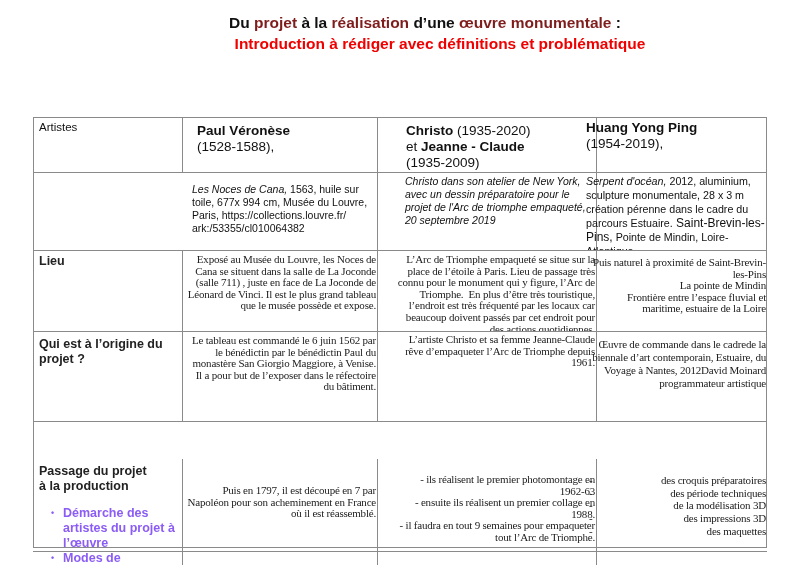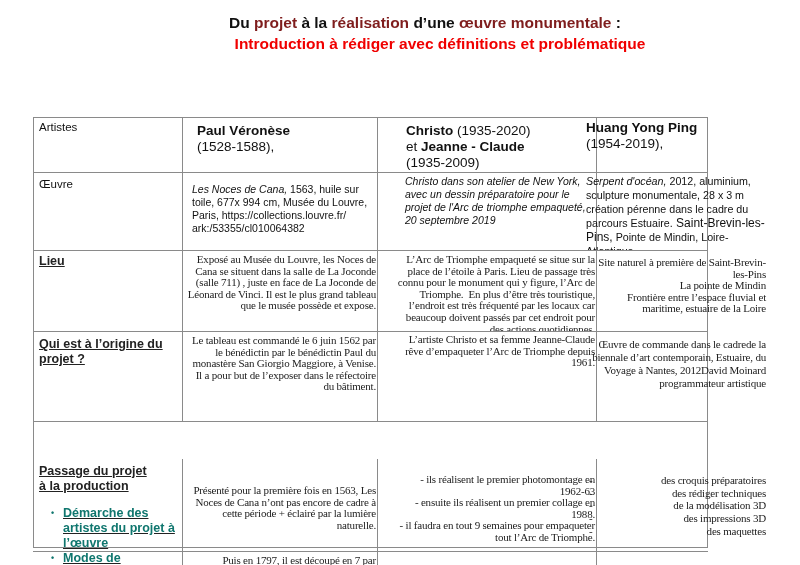--- a/index.html
+++ b/index.html
@@ -1,38 +1,38 @@
 <!DOCTYPE html>
 <html><head>
 <meta charset="utf-8">
 <style>
   html, body { margin: 0; padding: 0; background: #ffffff; }
   body { width: 800px; height: 565px; position: relative; overflow: hidden; font-family: "Liberation Sans", sans-serif; color: #111; }
   .title { position: absolute; left: 0; width: 800px; text-align: center; font-weight: bold; font-size: 15.5px; }
   .t1 { top: 14px; left: 25px; }
   .t2 { top: 35px; color: #f00000; left: 40px; }
   .blue { color: #7f1d1d; }
-  .tbl { position: absolute; left: 33px; top: 117px; width: 675px; height: 431px; border: 1px solid #8a8a8a; box-sizing: border-box; }
+  .tbl { position: absolute; left: 33px; top: 117px; width: 734px; height: 431px; border: 1px solid #8a8a8a; box-sizing: border-box; }
   .tbl::after { content: ""; position: absolute; left: -1px; right: -1px; bottom: -5px; height: 1px; background: #8a8a8a; }
   .row { position: absolute; left: 0; right: 0; border-bottom: 1px solid #8a8a8a; box-sizing: border-box; }
   .row:last-child { border-bottom: none; margin-top: 37px; }
   .cell { position: absolute; top: 0; bottom: 0; box-sizing: border-box; border-right: 1px solid #8a8a8a; overflow: hidden; }
   .c0 { left: 0; width: 149px; }
   .c1 { left: 149px; width: 195px; }
   .c2 { left: 361px; width: 202px; }
   .c3 { left: 546px; width: 188px; border-right: none; }
   .lbl { font-size: 11.5px; padding: 3px 0 0 5px; font-weight: normal; }
-  .lbl-b { font-size: 12.5px; font-weight: bold; color: #222; line-height: 15px; padding: 5px 0 0 5px; text-decoration: underline; }
+  .lbl-b { font-size: 12.5px; font-weight: bold; color: #222; line-height: 15px; padding: 5px 0 0 5px; }
   .artist { font-size: 13.5px; line-height: 16px; padding: 5px 0 0 14px; }
   .artist b { font-size: 13.5px; }
   .serif { font-family: "Liberation Sans", sans-serif; font-size: 10.5px; line-height: 13px; }
   .cal { font-family: Liberation Serif, serif; font-size: 11px; line-height: 11.6px; color: #222; letter-spacing: -0.2px; text-align: right; }
   .it { font-style: italic; }
   ul.bul { margin: 12px 0 0 0; padding-left: 0; list-style: none; }
-  ul.bul li { position: relative; padding-left: 24px; font-weight: bold; font-size: 12.5px; line-height: 15px; color: #0f766e; }
+  ul.bul li { position: relative; padding-left: 24px; font-weight: bold; font-size: 12.5px; line-height: 15px; color: #8b5cf6; }
   ul.bul li::before { content: "•"; position: absolute; left: 12px; font-size: 9px; }
   ul.dash { margin: 0; padding: 0; list-style: none; }
   ul.dash li { position: relative; padding-left: 24px; }
   ul.dash li::before { content: "-"; position: absolute; left: 5px; }
 </style>
 </head>
 <body>
 
 <div class="title t1">
   <span>Du </span><span class="blue">projet</span><span> à la </span><span class="blue">réalisation</span><span> d’une </span><span class="blue">œuvre monumentale</span><span> :</span>
@@ -60,23 +60,20 @@
     </div>
     <div class="cell c3">
       <div class="artist" style="padding-left:6px;padding-top:2px">
         <b>Huang Yong Ping</b><br>
         <span>(1954-2019),</span>
       </div>
     </div>
   </div>
 
   <div class="row" style="top:55px;height:78px;">
-    <div class="cell c0">
-      <div class="lbl" style="padding-top:5px">Œuvre</div>
-    </div>
     <div class="cell c1">
       <div class="serif" style="padding:10px 4px 0 9px">
         <span class="it">Les Noces de Cana,</span><span> 1563, huile sur toile, 677x 994 cm, Musée du Louvre, Paris, https://collections.louvre.fr/ ark:/53355/cl010064382</span>
       </div>
     </div>
     <div class="cell c2">
       <div class="serif it" style="padding:2px 4px 0 10px">Christo dans son atelier de New York, avec un dessin préparatoire pour le projet de l'Arc de triomphe empaqueté, 20 septembre 2019</div>
     </div>
     <div class="cell c3">
       <div class="serif" style="padding:1px 2px 0 6px;font-size:10.7px;line-height:14px">
@@ -91,21 +88,21 @@
       <div class="lbl-b" style="padding-top:3px">Lieu</div>
     </div>
     <div class="cell c1">
       <div class="cal" style="padding:3px 1px 0 1px;white-space:pre-wrap"> Exposé au Musée du Louvre, les Noces de Cana se situent dans la salle de La Joconde (salle 711) , juste en face de La Joconde de Léonard de Vinci. Il est le plus grand tableau que le musée possède et expose.</div>
     </div>
     <div class="cell c2">
       <div class="cal" style="padding:3px 1px 0 2px;white-space:pre-wrap">  L’Arc de Triomphe empaqueté se situe sur la place de l’étoile à Paris. Lieu de passage très connu pour le monument qui y figure, l’Arc de Triomphe.  En plus d’être très touristique, l’endroit est très fréquenté par les locaux car beaucoup doivent passés par cet endroit pour des actions quotidiennes.</div>
     </div>
     <div class="cell c3">
       <div class="cal" style="padding:6px 2px 0 6px">
-        <div>Site naturel à première de Saint-Brevin-les-Pins</div>
+        <div>Puis naturel à proximité de Saint-Brevin-les-Pins</div>
         <div>La pointe de Mindin</div>
         <div>Frontière entre l’espace fluvial et maritime, estuaire de la Loire</div>
       </div>
     </div>
   </div>
 
   <div class="row" style="top:214px;height:90px;">
     <div class="cell c0">
       <div class="lbl-b" style="padding-top:5px">Qui est à l’origine du projet ?</div>
     </div>
@@ -126,37 +123,36 @@
         <div>Passage du projet</div>
         <div>à la production</div>
         <ul class="bul">
           <li>Démarche des artistes du projet à l’œuvre</li>
           <li>Modes de monstration du projet</li>
         </ul>
       </div>
     </div>
     <div class="cell c1">
       <div class="cal" style="padding:3px 1px 0 1px;white-space:pre-wrap">
-        <div>  Présenté pour la première fois en 1563, Les Noces de Cana n’ont pas encore de cadre à cette période + éclairé par la lumière naturelle.</div>
         <div>  Puis en 1797, il est découpé en 7 par Napoléon pour son acheminement en France où il est réassemblé.</div>
         
       </div>
     </div>
     <div class="cell c2">
       <div class="cal" style="padding:15px 1px 0 2px">
         <div>- ils réalisent le premier photomontage en 1962-63</div>
         <div>- ensuite ils réalisent un premier collage en 1988.</div>
         <div>- il faudra en tout 9 semaines pour empaqueter tout l’Arc de Triomphe.</div>
       </div>
     </div>
     <div class="cell c3">
       <div class="cal" style="padding:15px 2px 0 4px;line-height:12.7px">
         <ul class="dash">
           <li>des croquis préparatoires</li>
-          <li>des rédiger techniques</li>
+          <li>des période techniques</li>
           <li>de la modélisation 3D</li>
           <li>des impressions 3D</li>
           <li>des maquettes</li>
         </ul>
       </div>
     </div>
   </div>
 
 </div>
 

